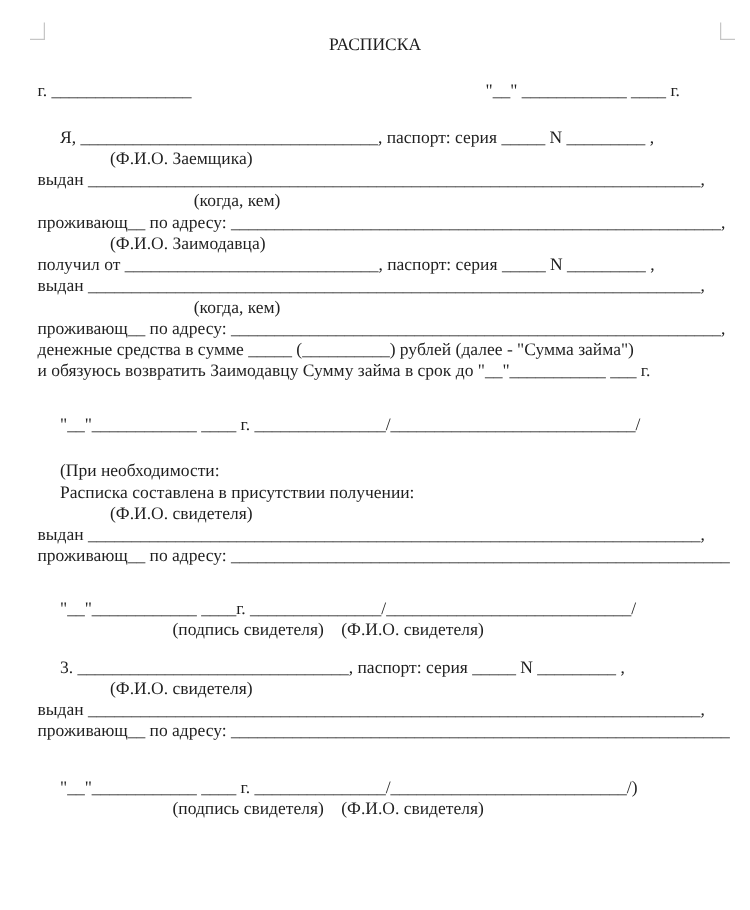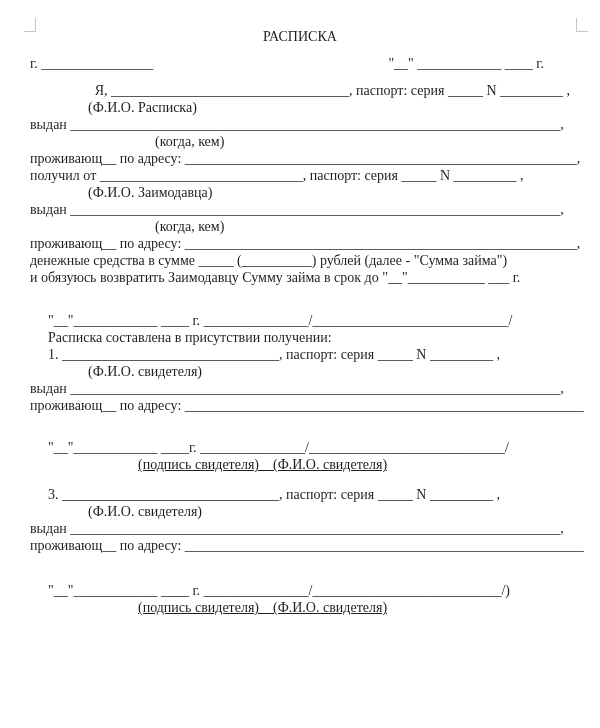--- a/index.html
+++ b/index.html
@@ -21,24 +21,24 @@
   .content { position: absolute; left: 30px; top: 28px; width: 540px; }
   .line { white-space: pre; }
   .center { text-align: center; }
   .indent { padding-left: 18px; }
   .row { display: flex; justify-content: space-between; }
   .row .right { padding-right: 26px; }
 
   .cap-fio   { padding-left: 58px; }
   .cap-kogda { padding-left: 125px; }
   .cap-sign-b { padding-left: 103px; }
-  .cap-sign-w { padding-left: 108px; text-decoration: underline; }
+  .cap-sign-w { padding-left: 108px; }
 
   .mt13 { margin-top: 13px; }
-  .mt14 { margin-top: 10px; text-align: right; }
+  .mt14 { margin-top: 20px; }
   .mt25 { margin-top: 25px; }
   .mt26 { margin-top: 26px; }
   .mt28 { margin-top: 28px; }
 </style>
 </head>
 <body>
 
 <div class="page">
 
   <div class="crop-mark crop-tl"></div>
@@ -47,39 +47,39 @@
   <div class="content">
 
     <div class="line center">РАСПИСКА</div>
 
     <div class="row mt14">
       <span class="line">г. ________________</span>
       <span class="line right">"__" ____________ ____ г.</span>
     </div>
 
     <div class="line indent mt14">Я, __________________________________, паспорт: серия _____ N _________ ,</div>
-    <div class="line cap-fio">(Ф.И.О. Расписка)</div>
+    <div class="line cap-fio">(Ф.И.О. Заемщика)</div>
     <div class="line">выдан ______________________________________________________________________,</div>
     <div class="line cap-kogda">(когда, кем)</div>
     <div class="line">проживающ__ по адресу: ________________________________________________________,</div>
 
+    <div class="line cap-fio">(Ф.И.О. Заимодавца)</div>
     <div class="line">получил от _____________________________, паспорт: серия _____ N _________ ,</div>
-    <div class="line cap-fio">(Ф.И.О. Заимодавца)</div>
     <div class="line">выдан ______________________________________________________________________,</div>
     <div class="line cap-kogda">(когда, кем)</div>
     <div class="line">проживающ__ по адресу: ________________________________________________________,</div>
 
     <div class="line">денежные средства в сумме _____ (__________) рублей (далее - "Сумма займа")</div>
     <div class="line">и обязуюсь возвратить Заимодавцу Сумму займа в срок до "__"___________ ___ г.</div>
 
     <div class="line indent mt26">"__"____________ ____ г. _______________/____________________________/</div>
 
+    <div class="line indent mt14">(При необходимости:</div>
     <div class="line indent">Расписка составлена в присутствии получении:</div>
 
-    <div class="line indent">1. _______________________________, паспорт: серия _____ N _________ ,</div>
     <div class="line cap-fio">(Ф.И.О. свидетеля)</div>
     <div class="line">выдан ______________________________________________________________________,</div>
     <div class="line">проживающ__ по адресу: _________________________________________________________</div>
 
     <div class="line indent mt25">"__"____________ ____г. _______________/____________________________/</div>
     <div class="line cap-sign-w">(подпись свидетеля)    (Ф.И.О. свидетеля)</div>
 
     <div class="line indent mt13">3. _______________________________, паспорт: серия _____ N _________ ,</div>
     <div class="line cap-fio">(Ф.И.О. свидетеля)</div>
     <div class="line">выдан ______________________________________________________________________,</div>

